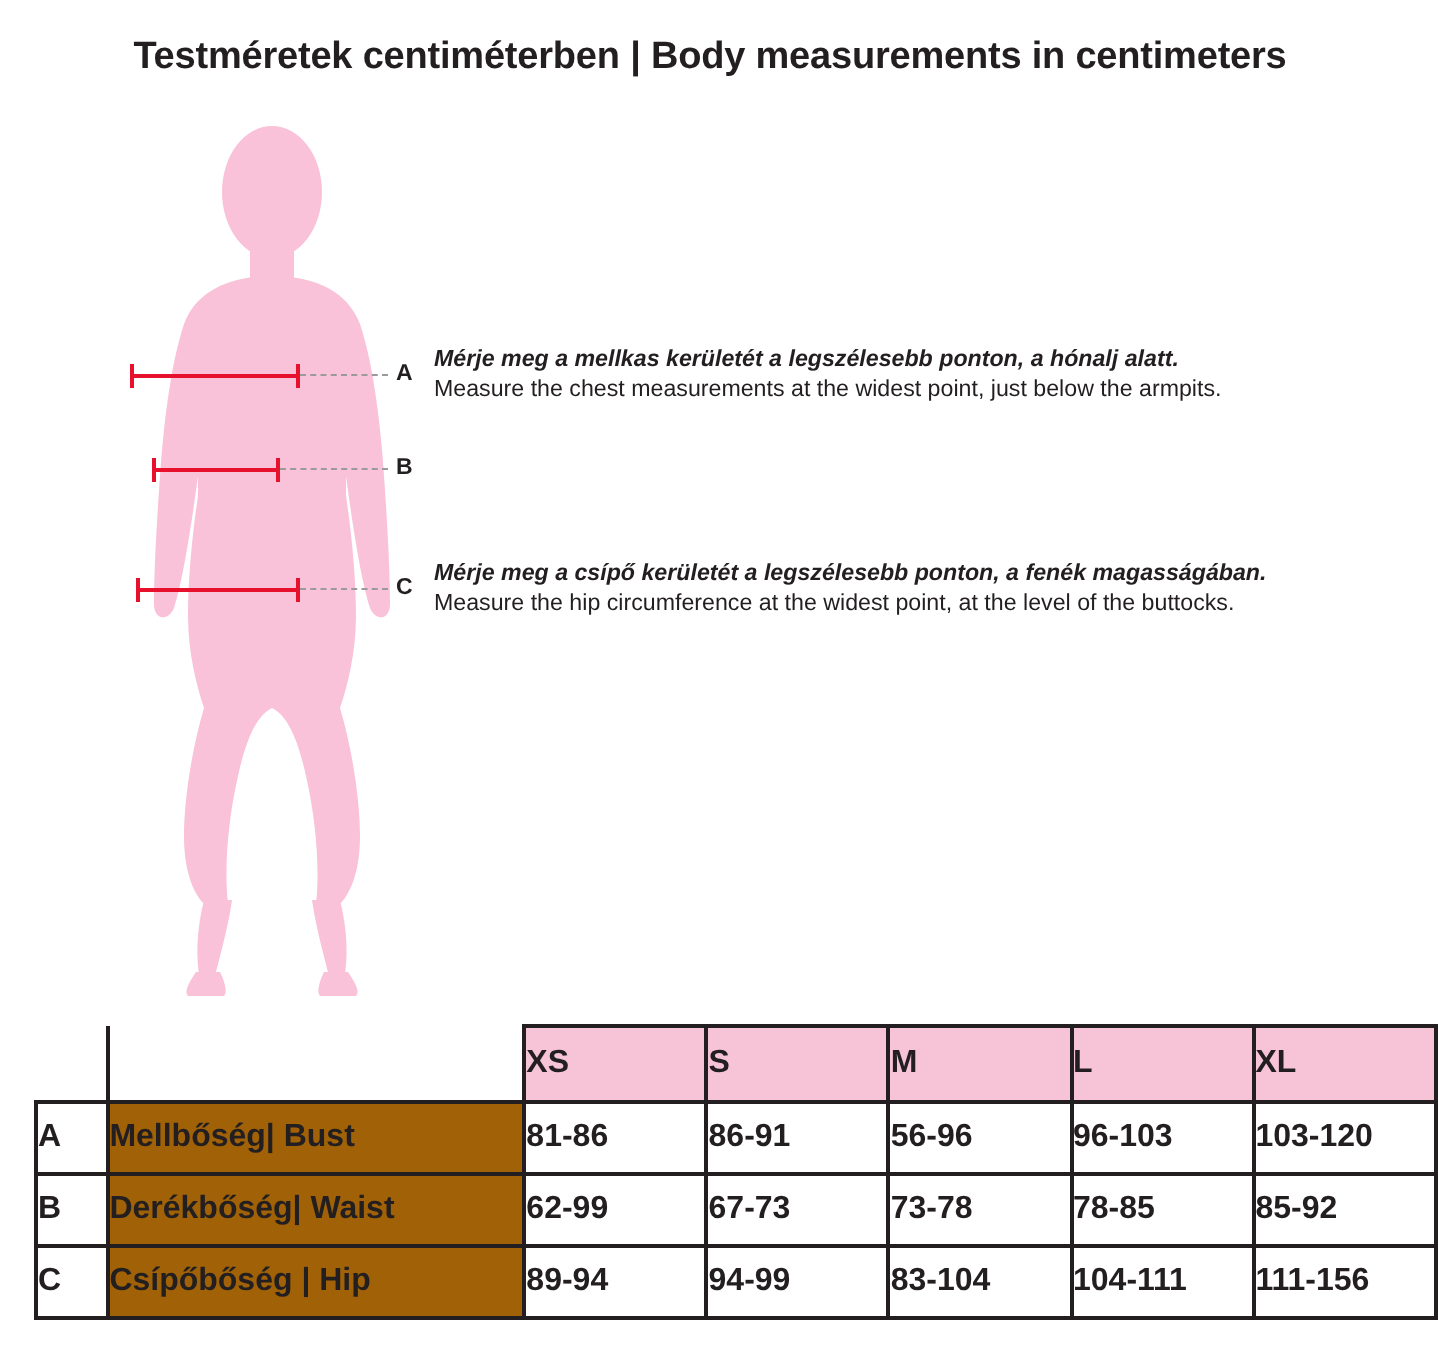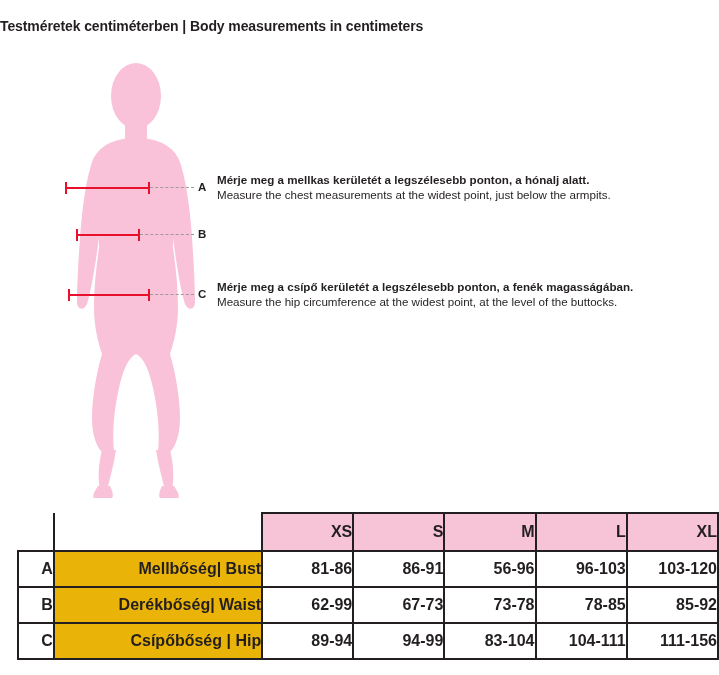--- a/index.html
+++ b/index.html
@@ -21,21 +21,22 @@
     width: 719px;
     height: 675px;
   }
 
   
   #title {
     position: absolute;
     left: 0;
     top: 18px;
     width: 710px;
-    font-size: 14px;
+    text-align: center;
+    font-size: 19px;
     font-weight: bold;
     letter-spacing: -0.1px;
     color: #231f20;
     white-space: nowrap;
   }
 
   
   #figure {
     position: absolute;
     left: 36px;
@@ -67,34 +68,34 @@
   }
 
   
   .instr {
     position: absolute;
     font-size: 11.6px;
     line-height: 14.6px;
     color: #231f20;
     white-space: nowrap;
   }
-  .instr .hu { font-weight: bold; display: block; }
+  .instr .hu { font-weight: bold; display: block; font-style: italic; }
   .instr .en { font-weight: normal; display: block; }
 
   
   #size-table {
     position: absolute;
     left: 17px;
     top: 512px;
     border-collapse: collapse;
     table-layout: fixed;
   }
   #size-table td, #size-table th {
     border: 2px solid #231f20;
-    text-align: right;
+    text-align: left;
     vertical-align: middle;
     font-size: 16px;
     font-weight: bold;
     color: #231f20;
     padding: 0;
     margin-top: 44px;
   }
   #size-table tr { height: 36px; }
   #size-table tr.head-row { height: 38px; }
 
@@ -110,21 +111,21 @@
   .blank-cell.first { border-right: 2px solid #231f20 !important; }
 
   .head-cell {
     background: #f7c3d7;
     font-size: 16.5px;
   }
   .letter-cell {
     font-size: 16.5px;
   }
   .name-cell {
-    background: #eab308;
+    background: #a16207;
     text-align: left;
     padding-left: 14px;
     font-size: 17px;
   }
   .value-cell {
     font-size: 15.5px;
   }
 </style>
 </head>
 <body>

